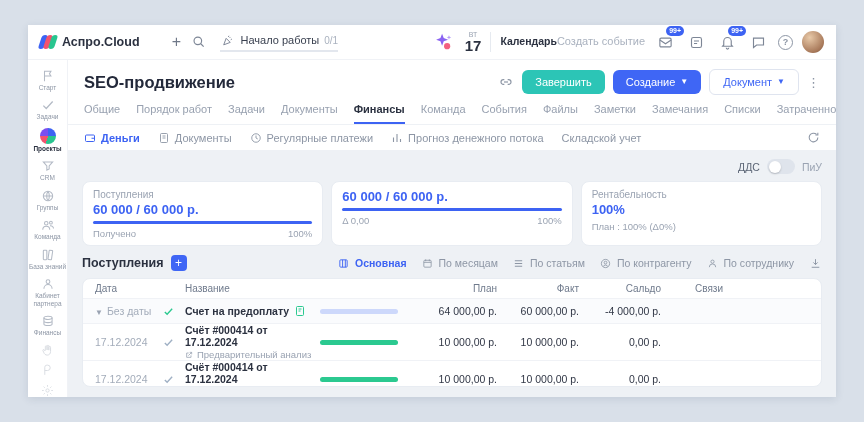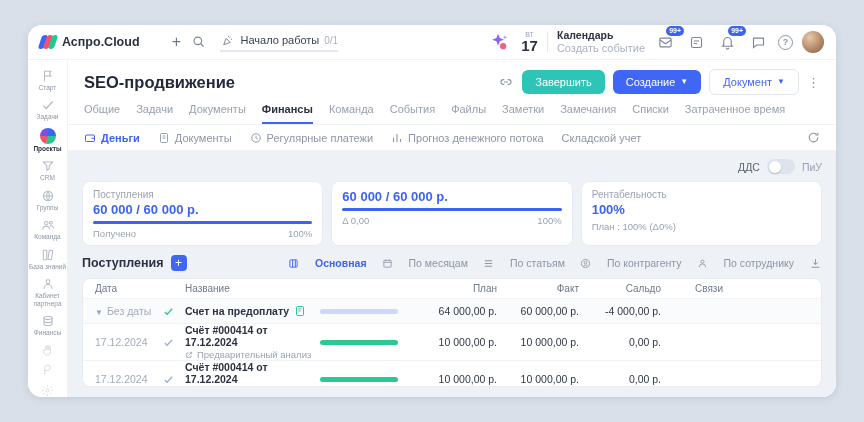--- a/index.html
+++ b/index.html
@@ -4,21 +4,21 @@
 <style>
   * { box-sizing: border-box; margin: 0; padding: 0; }
   html,body { width:864px; height:422px; }
   body {
     font-family: "Liberation Sans", "DejaVu Sans", sans-serif;
     background:#d9e0e9; overflow:hidden;
     color:#313746; font-size:11px;
   }
   .frame {
     position:absolute; left:28px; top:25px; width:808px; height:372px;
-    background:#fff; border-radius:14px; overflow:hidden;
+    background:#fff; border-radius:0; overflow:hidden;
     box-shadow:0 2px 8px rgba(40,60,90,.12);
     display:flex; flex-direction:column;
   }
   
   .topbar { height:34px; flex:0 0 34px; display:flex; align-items:center; padding:0 12px; background:#fff; }
   .logo { display:flex; align-items:center; gap:6px; }
   .logo-mark { width:16px; height:14px; position:relative; }
   .logo-mark i { position:absolute; width:6px; height:14px; border-radius:3px; transform:skewX(-18deg); }
   .logo-mark i:nth-child(1){ left:0; background:#3d63f3; }
   .logo-mark i:nth-child(2){ left:5px; background:#f3526d; }
@@ -29,21 +29,21 @@
   .onboard { display:flex; align-items:center; gap:5px; margin-left:10px; padding-bottom:2px; border-bottom:2px solid #e3e7ee; }
   .onboard-label { font-size:11px; color:#3a4150; }
   .onboard-progress { font-size:10px; color:#aab2bf; }
   .tb-right { margin-left:auto; display:flex; align-items:center; gap:9px; }
   .sparkle { position:relative; width:22px; height:22px; }
   .sparkle svg { position:absolute; }
   .date-block { display:flex; flex-direction:column; align-items:center; line-height:1; margin-left:2px; }
   .date-weekday { font-size:7px; color:#9aa3b2; text-transform:uppercase; }
   .date-day { font-size:15px; font-weight:bold; color:#2b3140; }
   .tb-divider { width:1px; height:20px; background:#e6eaf0; }
-  .calendar-block { display:flex; flex-direction:column; line-height:1.2; }
+  .calendar-block { display:flex; flex-direction:row; line-height:1.2; }
   .calendar-title { font-size:10.5px; font-weight:bold; color:#2b3140; }
   .calendar-sub { font-size:11px; color:#aab2bf; }
   .badge-wrap { position:relative; }
   .badge { position:absolute; top:-5px; right:-8px; background:#3d63f3; color:#fff; font-size:7px;
     border-radius:7px; padding:1px 3px; font-weight:bold; line-height:1.1; }
   .help-circle { width:15px; height:15px; border:1.4px solid #8d96a5; border-radius:50%; color:#8d96a5;
     font-size:9px; display:flex; align-items:center; justify-content:center; font-weight:bold; }
   .avatar { width:22px; height:22px; border-radius:50%;
     background:radial-gradient(circle at 35% 30%, #e8c9a8, #a8795a 70%, #6e4a35); }
   
@@ -92,21 +92,21 @@
   .card { background:#fff; border:1px solid #e8ecf2; border-radius:8px; padding:7px 10px 6px; flex:1; }
   .card-title { font-size:10px; color:#9aa3b2; margin-bottom:2px; }
   .card-value { font-size:13px; font-weight:bold; color:#3d63f3; margin-bottom:4px; }
   .card-bar { height:3px; border-radius:2px; background:#3d63f3; margin-bottom:4px; }
   .card-foot { display:flex; justify-content:space-between; font-size:9.5px; color:#9aa3b2; }
   .section-row { display:flex; align-items:center; margin-bottom:7px; }
   .section-title { font-size:12.5px; font-weight:bold; color:#2b3140; }
   .add-btn { width:16px; height:16px; background:#3f66f5; color:#fff; border-radius:4px; border:none;
     font-size:12px; line-height:14px; margin-left:7px; cursor:pointer; display:flex; align-items:center; justify-content:center; }
   .views { margin-left:auto; display:flex; align-items:center; gap:15px; }
-  .view { display:flex; align-items:center; gap:16px; font-size:10.5px; color:#8d96a5; cursor:pointer; white-space:nowrap; }
+  .view { display:flex; align-items:center; gap:6px; font-size:10.5px; color:#8d96a5; cursor:pointer; white-space:nowrap; }
   .view.active { color:#3d63f3; font-weight:bold; }
   
   .table { background:#fff; border-radius:8px; border:1px solid #e8ecf2; overflow:hidden; }
   .trow { display:flex; align-items:center; padding:0 12px; }
   .t-head { height:19px; font-size:10px; color:#6f7a8c; }
   .t-date { width:68px; flex:0 0 68px; color:#a3acba; }
   .t-check { width:22px; flex:0 0 22px; display:flex; align-items:center; }
   .t-name { flex:1; min-width:0; }
   .t-bar { width:95px; flex:0 0 95px; display:flex; align-items:center; }
   .t-plan,.t-fact,.t-saldo { width:82px; flex:0 0 82px; text-align:right; }
@@ -304,20 +304,21 @@
               </button>
             <button class="btn btn-outline">
                 <span>Документ</span>
                 <span class="chev">▼</span>
               </button>
             <span class="dots">⋮</span>
           </div>
         </div>
         <div class="tabs">
           <span class="tab">Общие</span>
+          <span class="tab">Порядок работ</span>
           <span class="tab">Задачи</span>
           <span class="tab">Документы</span>
           <span class="tab active">Финансы</span>
           <span class="tab">Команда</span>
           <span class="tab">События</span>
           <span class="tab">Файлы</span>
           <span class="tab">Заметки</span>
           <span class="tab">Замечания</span>
           <span class="tab">Списки</span>
           <span class="tab">Затраченное время</span>

